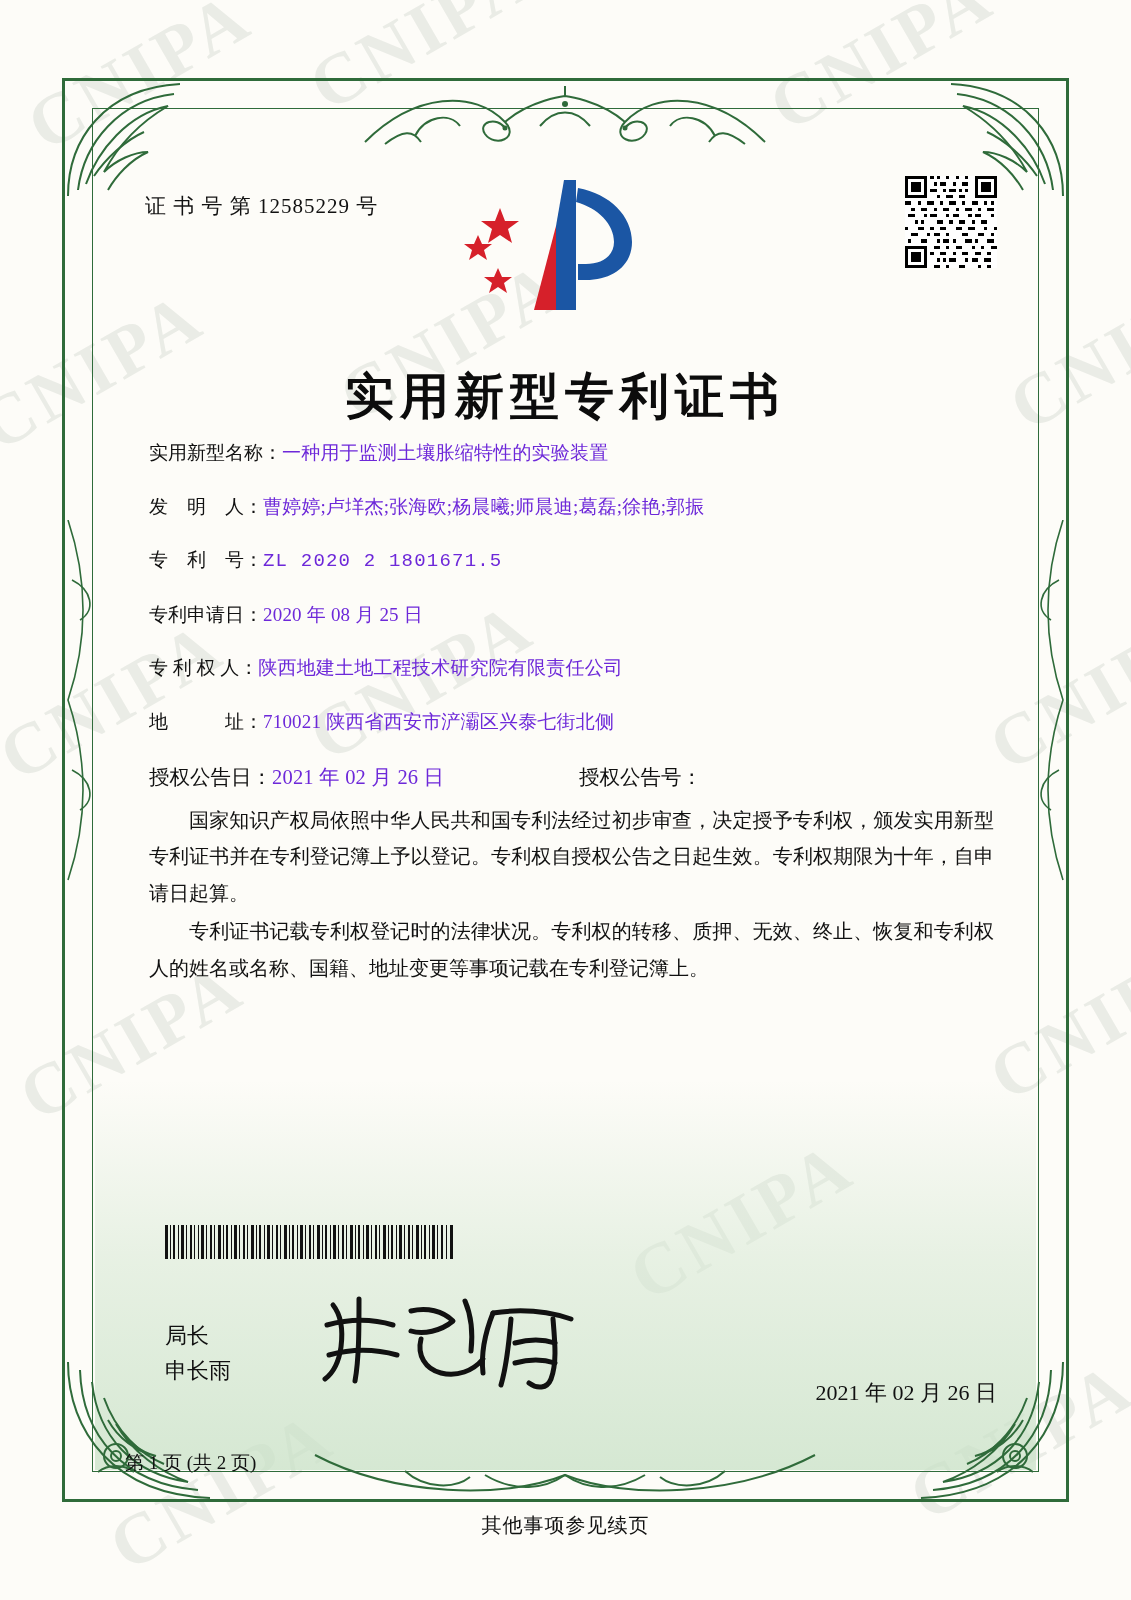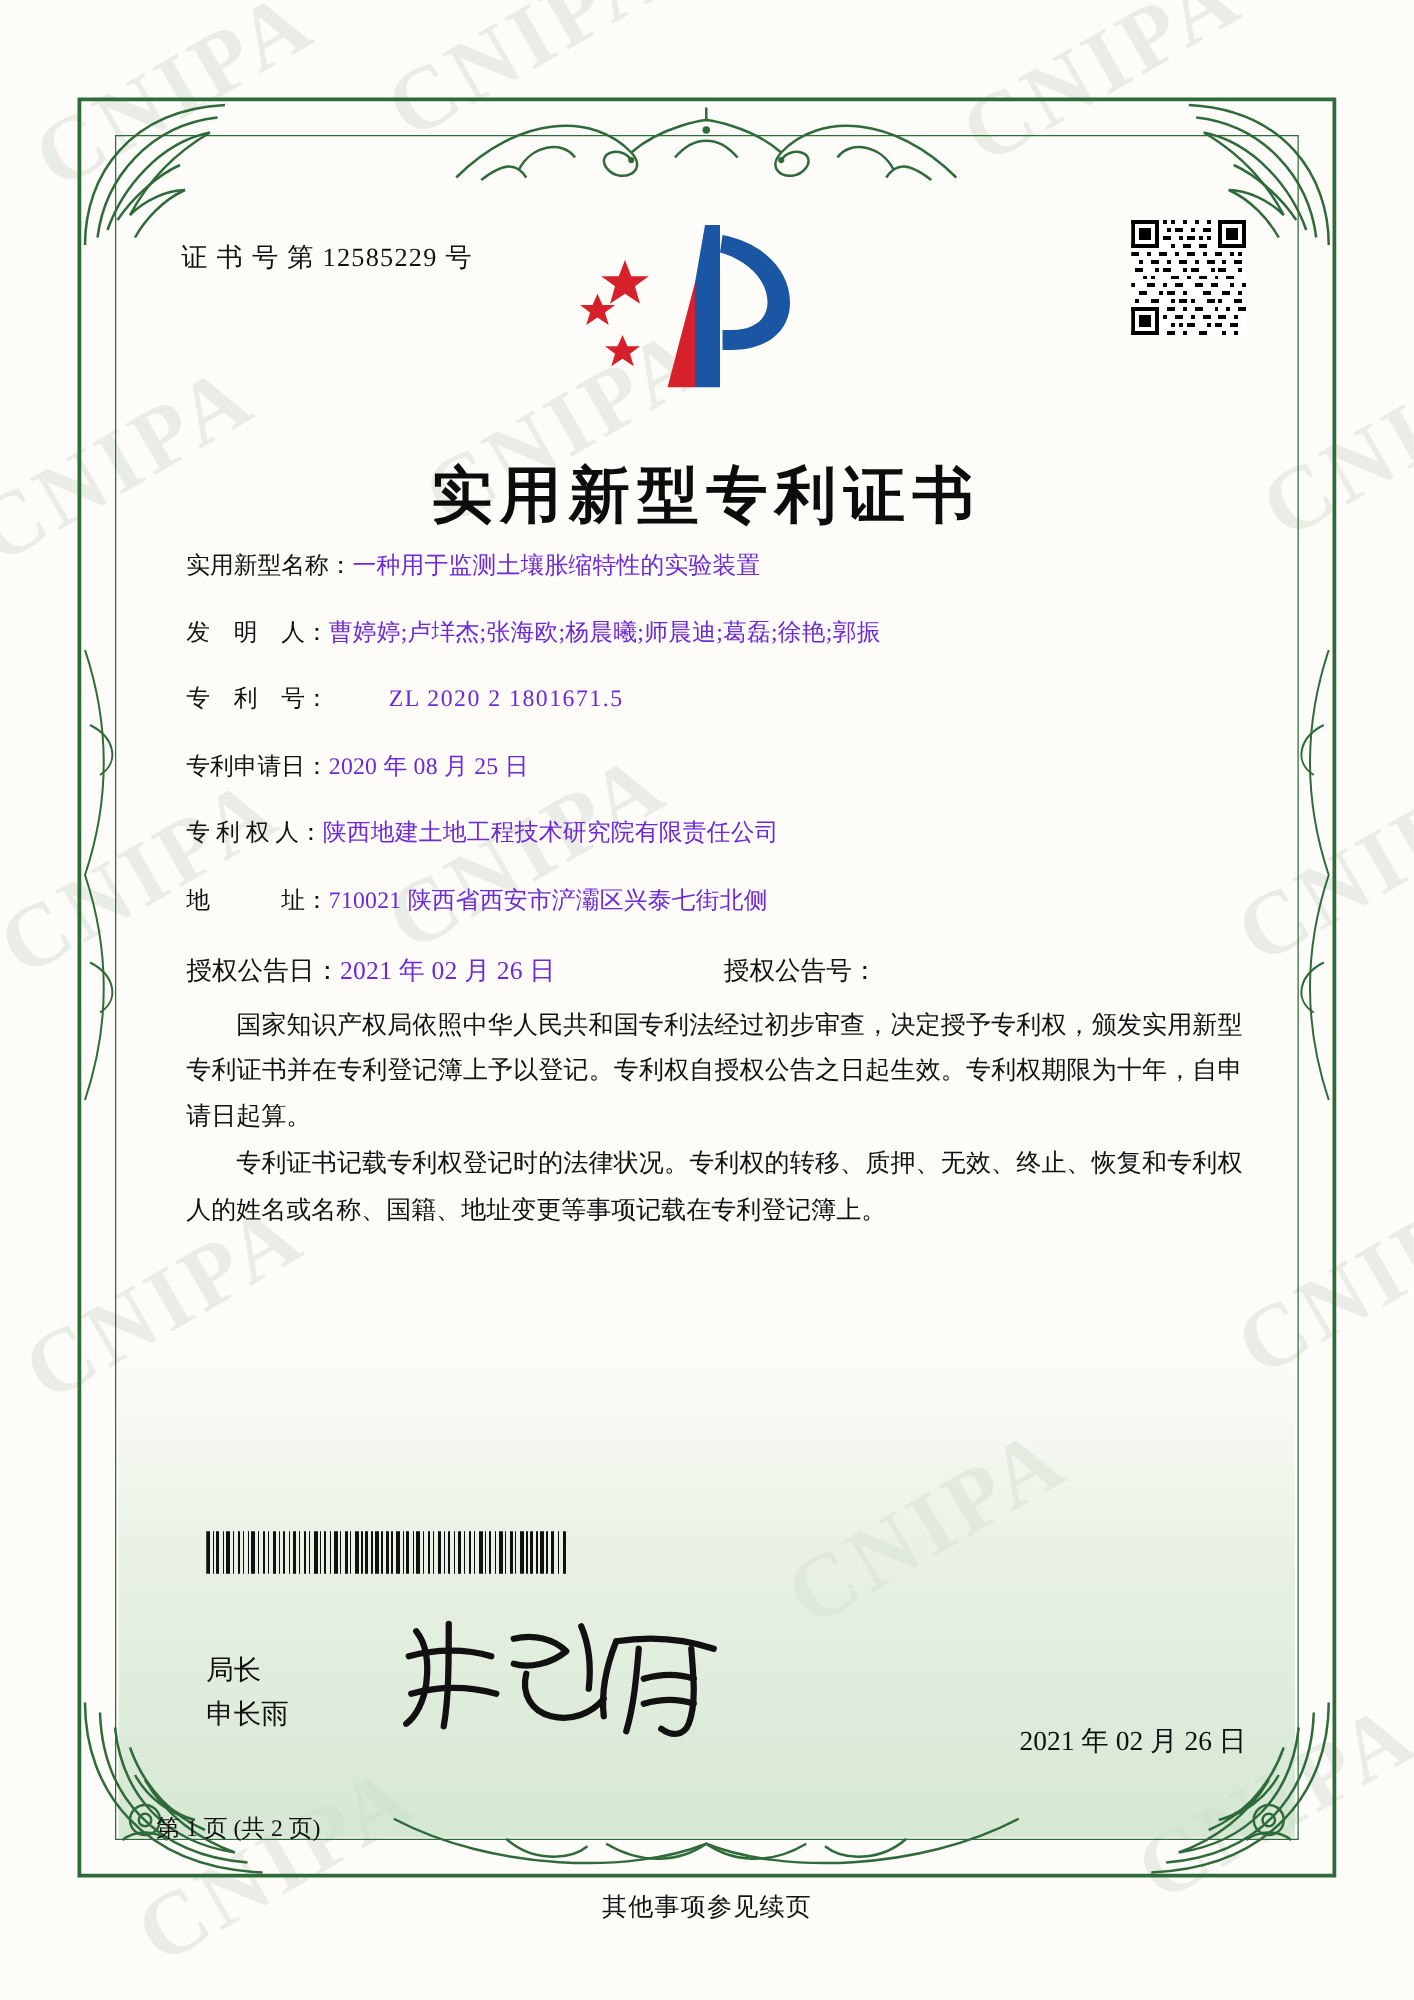--- a/index.html
+++ b/index.html
@@ -118,23 +118,22 @@
     white-space: pre;
     flex: 0 0 auto;
     color: #111;
   }
   .field-value {
     flex: 1 1 auto;
     color: #6d28d9;
     letter-spacing: 0.2px;
   }
   .field-value.mono {
-    font-family: Liberation Serif, serif;
+    font-family: Liberation Mono, monospace;
     letter-spacing: 1.2px;
-    margin-left: 48px;
   }
   .split-row {
     display: flex;
     align-items: baseline;
     font-size: 20.5px;
     margin-bottom: 12px;
   }
   .split-left { flex: 0 0 430px; display: flex; }
   .split-right { flex: 1 1 auto; display: flex; }
 

